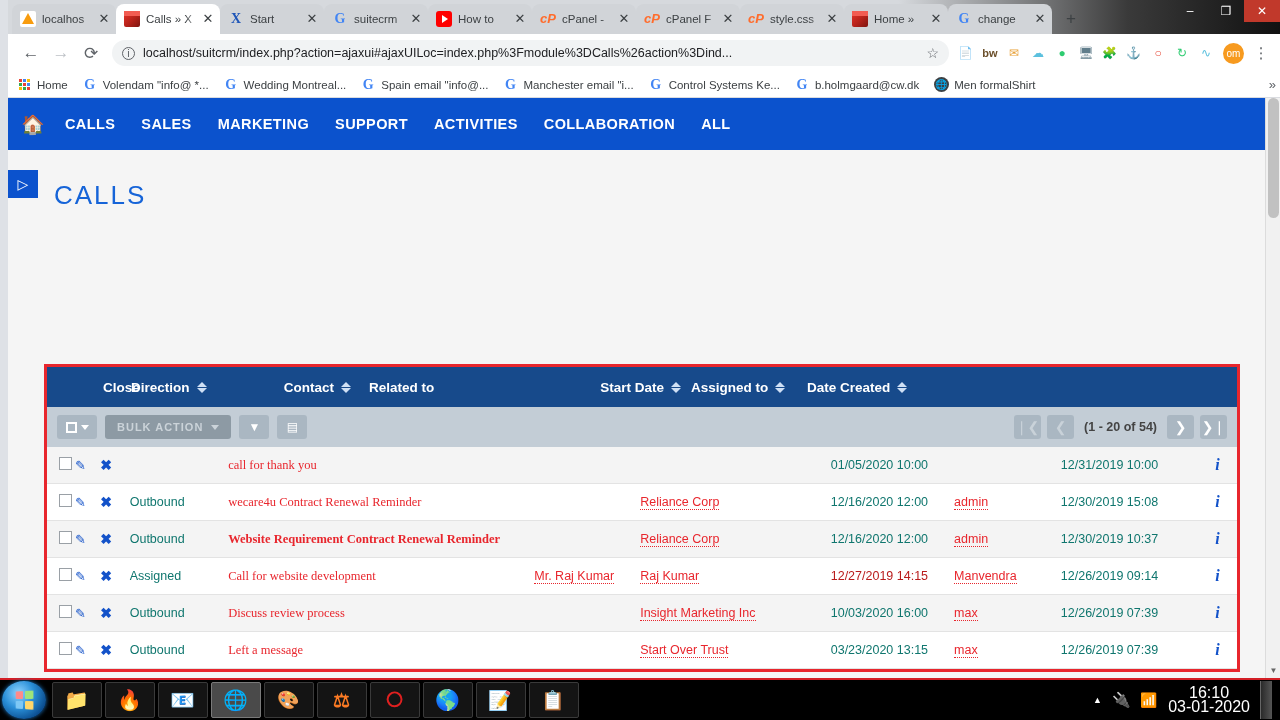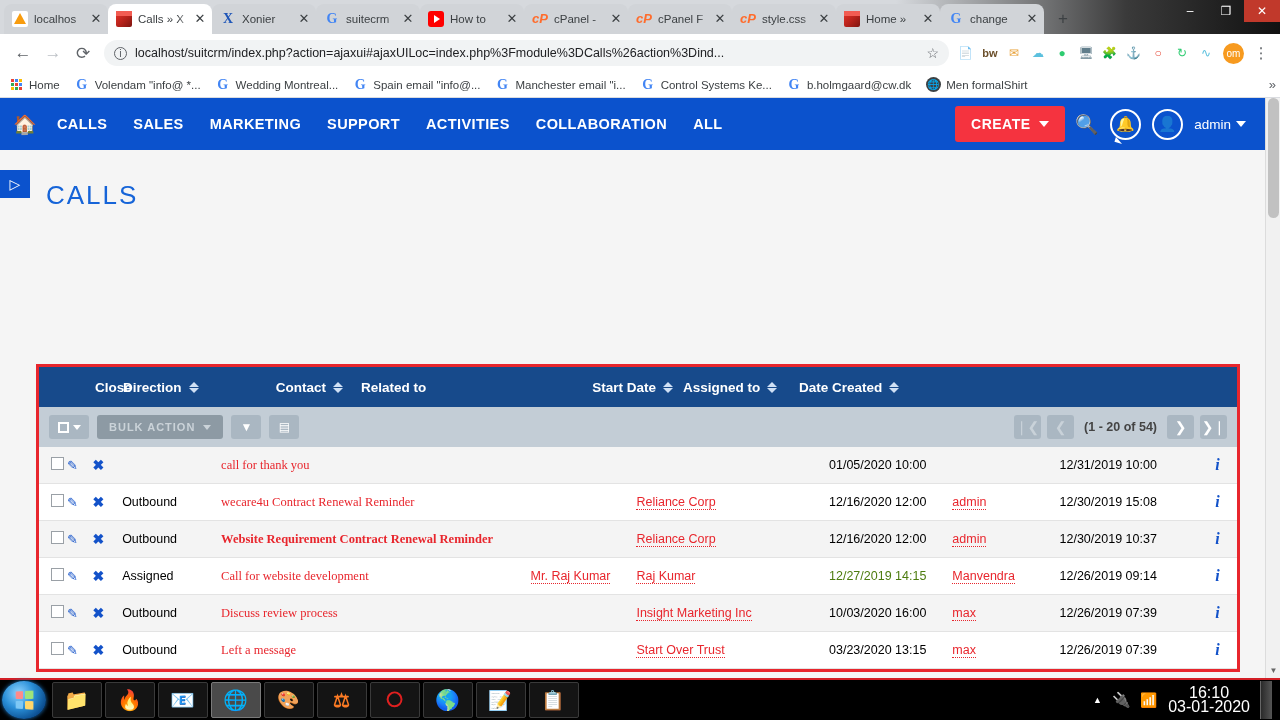--- a/index.html
+++ b/index.html
@@ -4,21 +4,21 @@
 <style>
   * { box-sizing: border-box; margin: 0; padding: 0; }
   html, body {
     width: 1280px; height: 720px;
     font-family: "Liberation Sans", sans-serif;
     overflow: hidden;
     background: #fff;
   }
 
   
-  .browser { width: 1280px; height: 678px; background: #dee1e6; position: relative; }
+  .browser { width: 1280px; height: 678px; background: #dee1e6; position: relative; padding-left: 8px; }
 
   .tabstrip {
     height: 34px;
     background: linear-gradient(to right, #d6d9dd 0%, #d6d9dd 70%, #3a3a3a 88%, #111 100%);
     display: flex; align-items: flex-end; position: relative;
     padding-left: 4px;
   }
   .tab {
     height: 30px; width: 104px;
     display: flex; align-items: center;
@@ -155,22 +155,22 @@
   .c-start { width: 145px; text-align: right; padding-right: 14px !important; }
   .c-assign { width: 110px; padding-left: 12px !important; }
   .c-created { width: 150px; padding-left: 10px !important; }
   .c-info { width: 40px; text-align: center; }
 
   .cb { width: 13px; height: 13px; border: 1px solid #9aa0a6; background: #fff; display: inline-block; }
   .pencil { color: #1352c9; font-size: 13px; }
   .xmark { color: #1352c9; font-size: 14px; font-weight: bold; }
   .lnk { color: #e8262d; text-decoration: none; border-bottom: 1px dotted #e8262d; }
   .lnk.plain { border-bottom: none; font-family: Liberation Serif, serif; }
-  .dark { color: #000000; }
-  .bluedate { color: #4d7c0f; }
+  .dark { color: #0f766e; }
+  .bluedate { color: #b91c1c; }
   .infoi { color: #1352c9; font-style: italic; font-family: "Liberation Serif", serif; font-size: 16px; font-weight: bold; }
   .bold { font-weight: bold; }
 
   .vscroll { position: absolute; right: 0; top: 0; width: 15px; height: 580px; background: #f1f1f1; border-left: 1px solid #dcdcdc; }
   .vthumb { position: absolute; top: 0; left: 2px; width: 11px; height: 120px; background: #c1c1c1; border-radius: 6px; }
   .vtop, .vbot { position: absolute; left: 0; width: 15px; height: 15px; display: flex; align-items: center; justify-content: center; color: #666; font-size: 8px; }
   .vtop { top: 0; } .vbot { bottom: 0; }
 
   
   .taskbar {
@@ -210,21 +210,21 @@
       <span class="tlabel">localhos</span>
       <span class="tclose">✕</span>
     </div>
     <div class="tab active">
       <span class="favicon fav-box"></span>
       <span class="tlabel">Calls » X</span>
       <span class="tclose">✕</span>
     </div>
     <div class="tab">
       <span class="favicon fav-x">X</span>
-      <span class="tlabel">Xonier</span>
+      <span class="tlabel">Start</span>
       <span class="tclose">✕</span>
       <span class="tdiv"></span>
     </div>
     <div class="tab">
       <span class="favicon fav-g">G</span>
       <span class="tlabel">suitecrm</span>
       <span class="tclose">✕</span>
       <span class="tdiv"></span>
     </div>
     <div class="tab">
@@ -353,33 +353,20 @@
     <div class="crm-nav">
       <span class="home-ic">🏠</span>
       <span class="navitem">CALLS</span>
       <span class="navitem">SALES</span>
       <span class="navitem">MARKETING</span>
       <span class="navitem">SUPPORT</span>
       <span class="navitem">ACTIVITIES</span>
       <span class="navitem">COLLABORATION</span>
       <span class="navitem">ALL</span>
 
-      <div class="navright">
-        <div class="createbtn">
-          <span>CREATE</span>
-          <span class="caret-d"></span>
-        </div>
-        <span class="searchglyph">🔍</span>
-        <span class="circ-ic bell">🔔</span>
-        <span class="circ-ic">👤</span>
-        <span class="adminlbl">
-          <span>admin</span>
-          <span class="caret-d"></span>
-        </span>
-      </div>
     </div>
 
     <div class="sidetab">▷</div>
 
     <div class="pagetitle">CALLS</div>
 
     <div class="listwrap">
 
       <div class="lhead">
         <div class="hc" style="width:84px;padding-left:56px">

